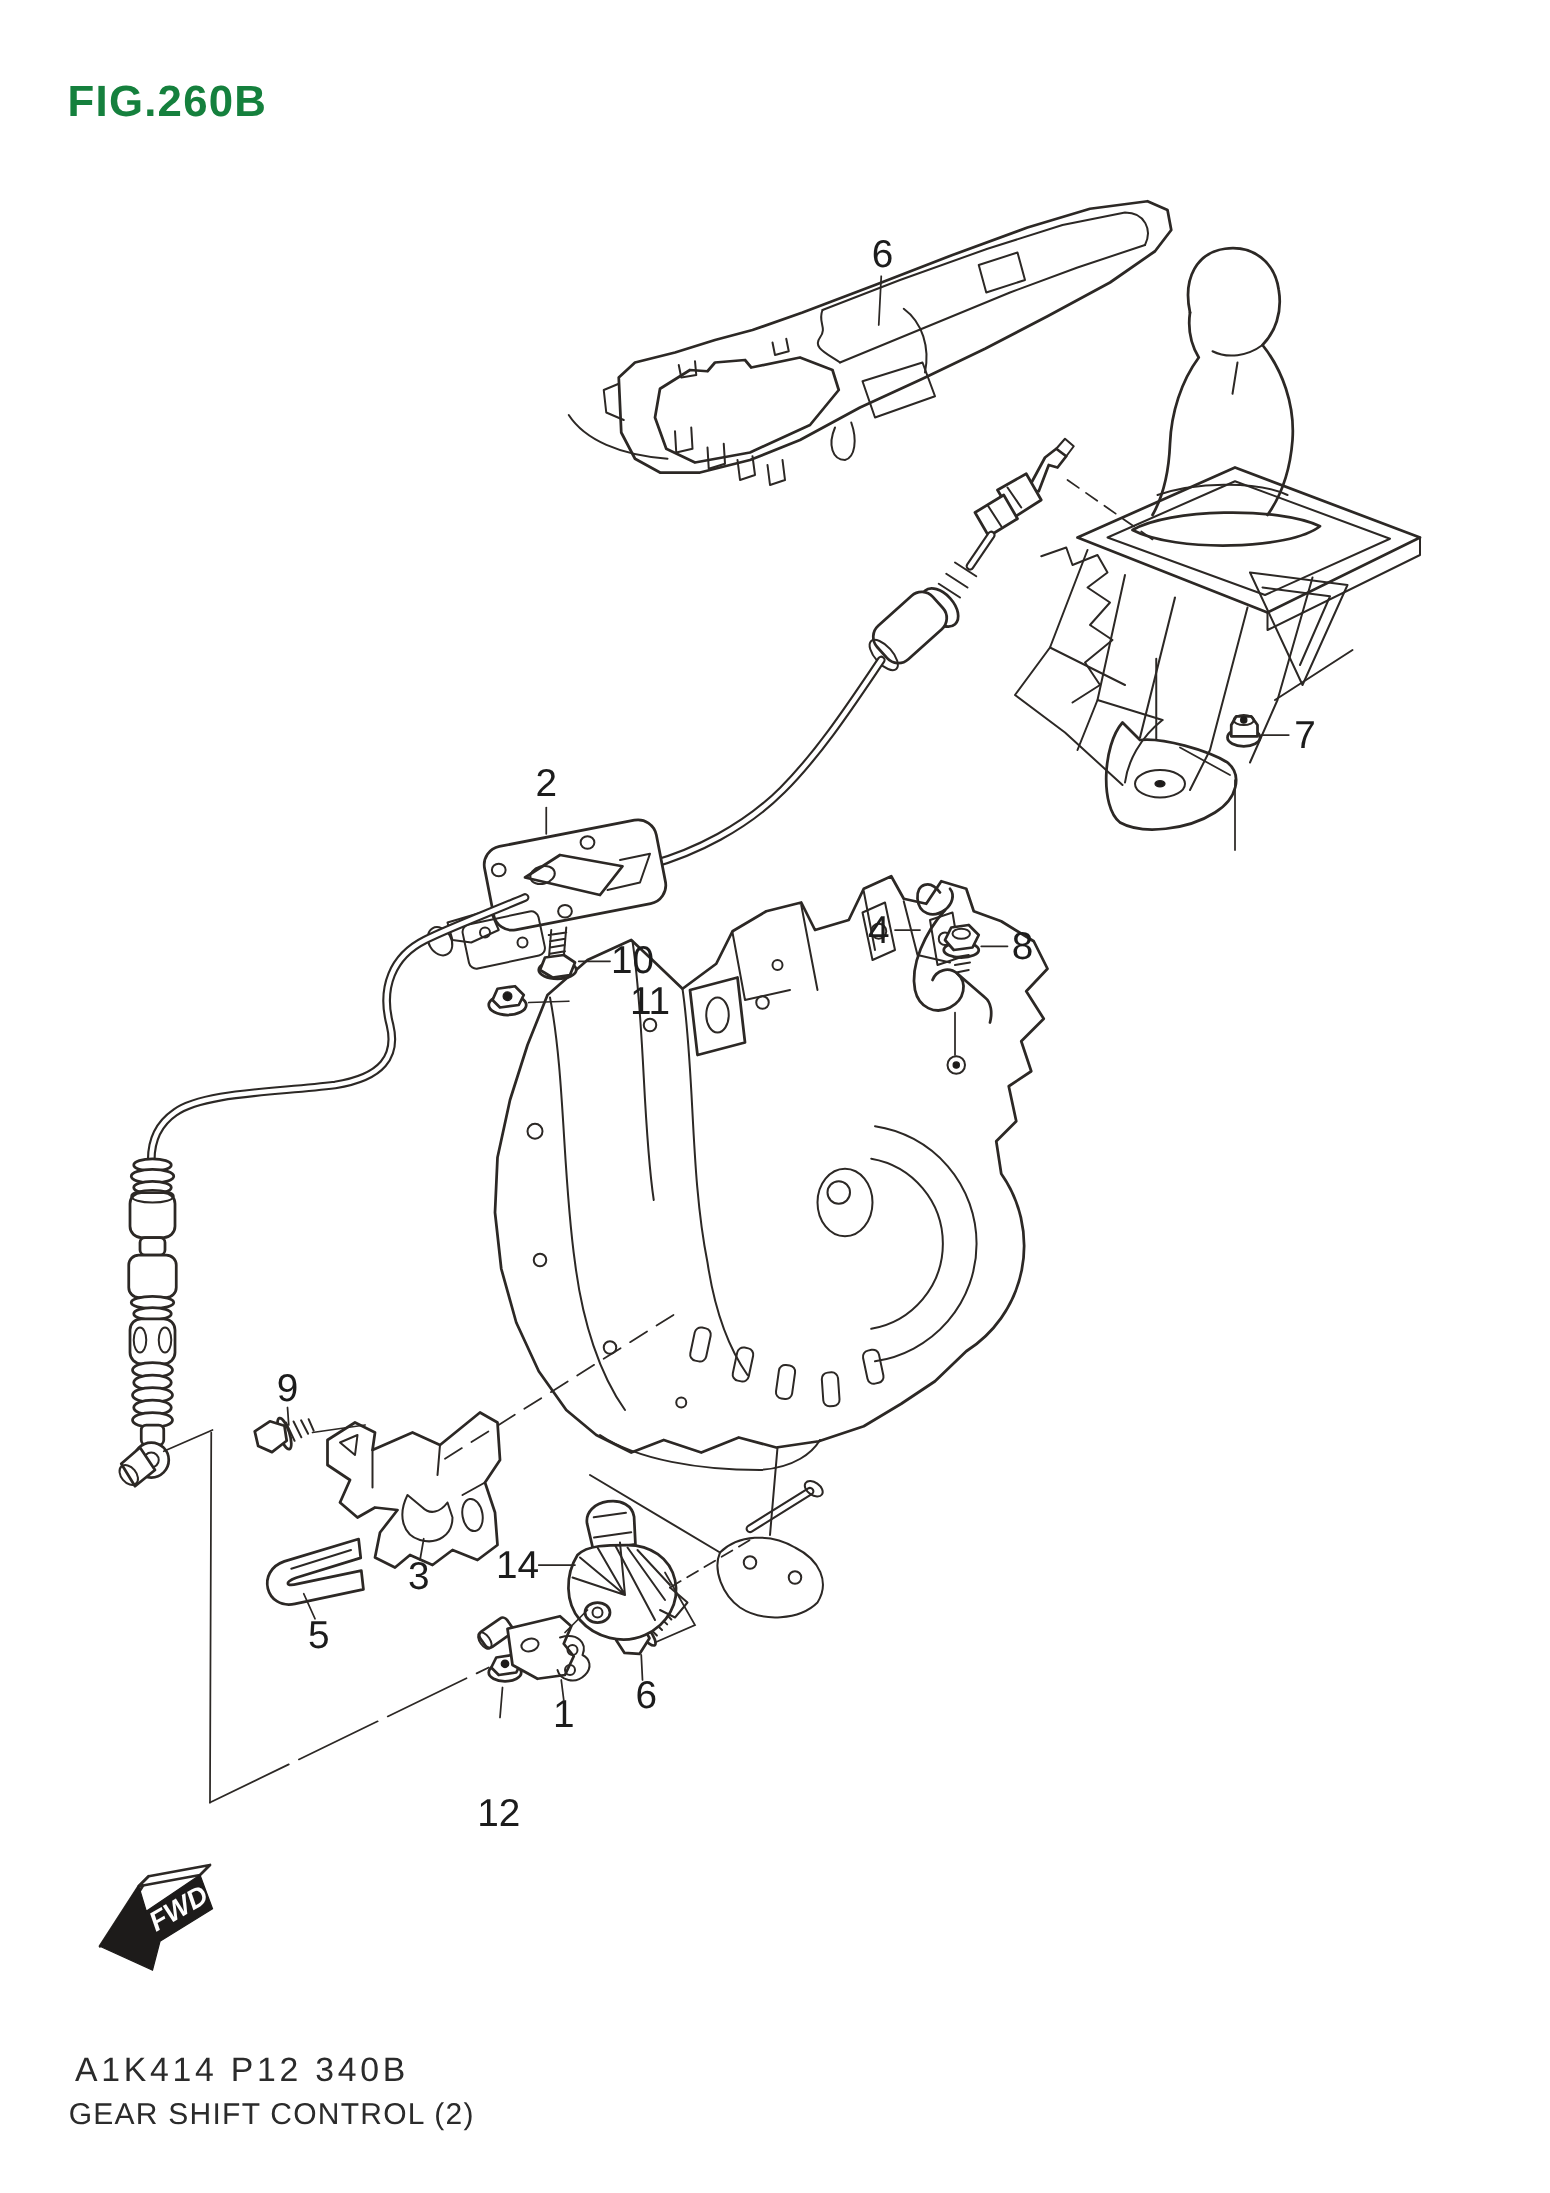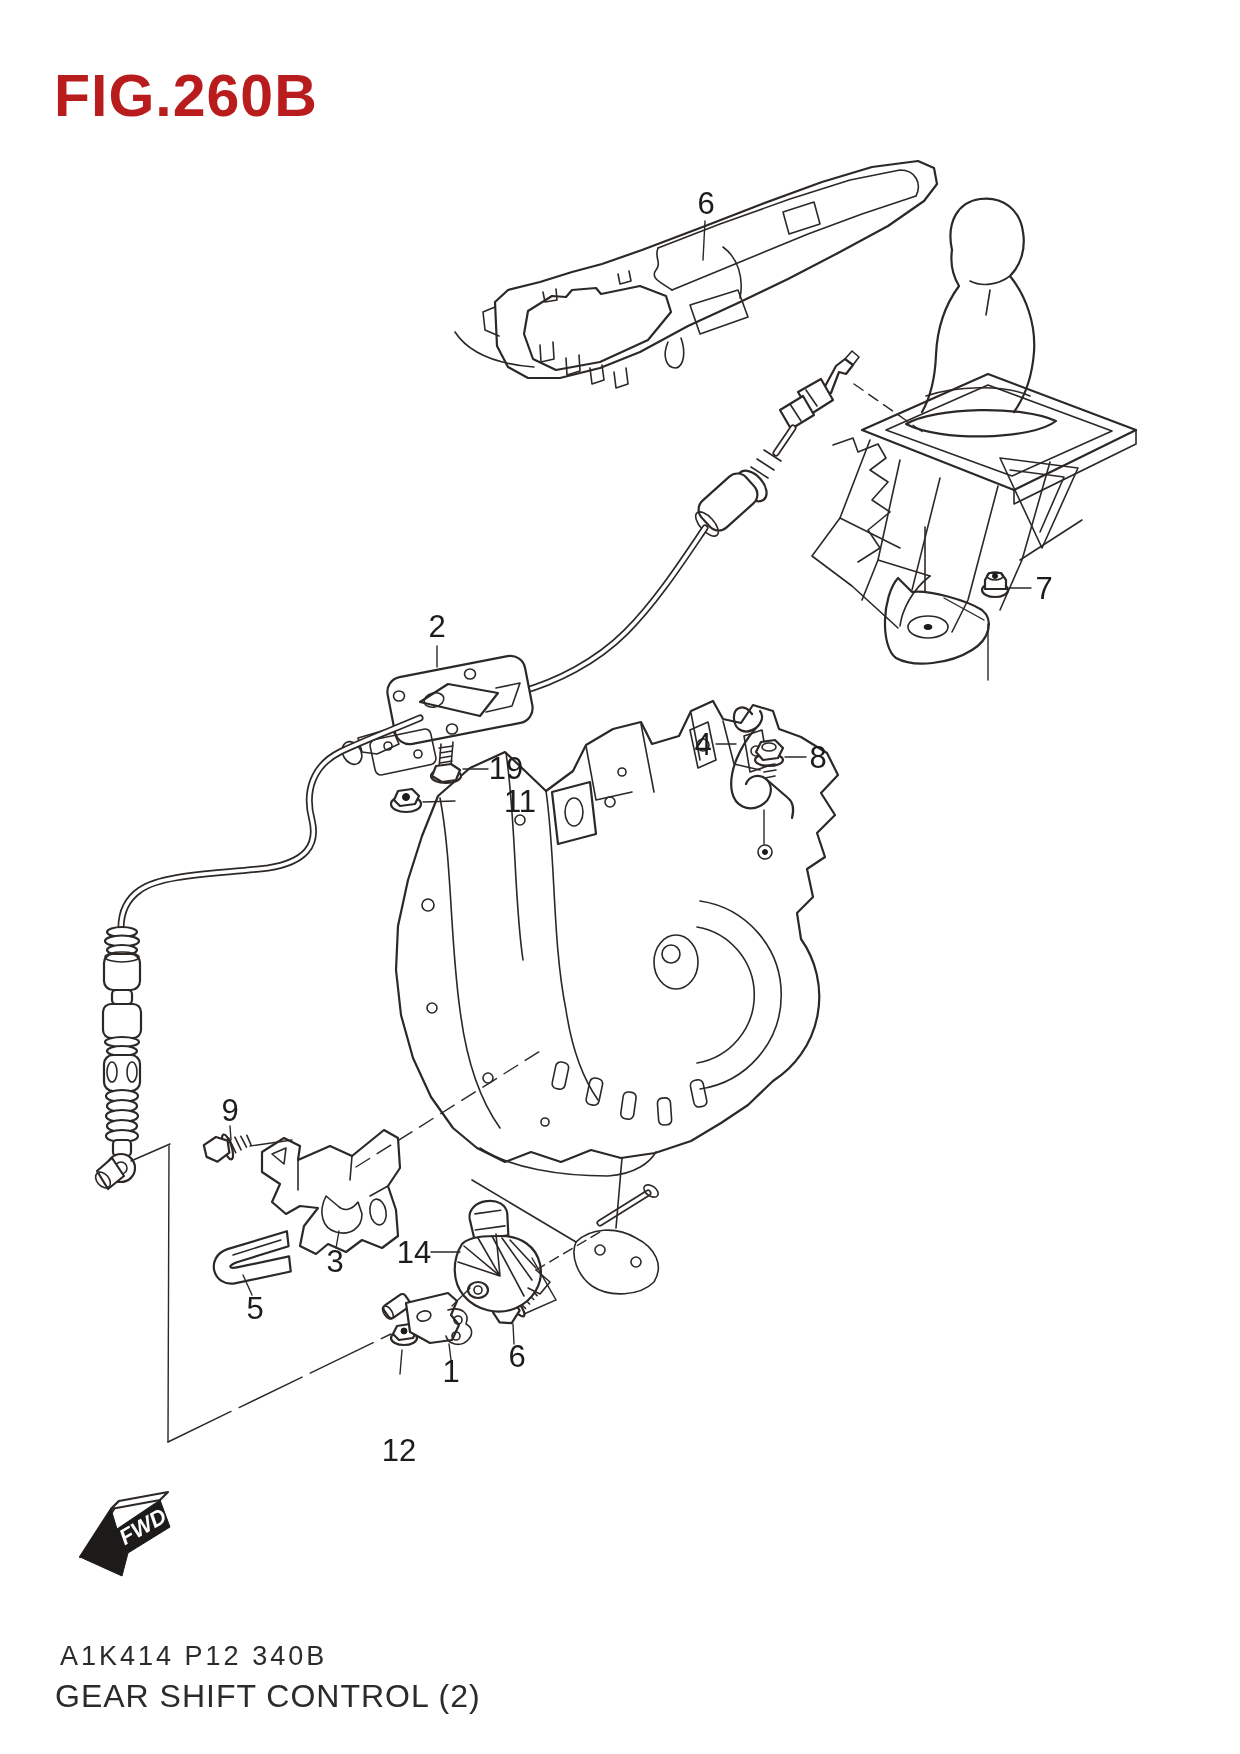--- a/index.html
+++ b/index.html
@@ -1,28 +1,28 @@
 <!DOCTYPE html>
 <html><head>
 <meta charset="utf-8">
 <style>
   html,body{margin:0;padding:0;background:#ffffff;}
   .page{
     position:relative;width:1240px;height:1754px;background:#ffffff;
     font-family:"Liberation Sans",sans-serif;color:#222;overflow:hidden;
   }
   .fig-title{
-    position:absolute;left:54px;top:62px;font-size:59px;font-weight:600;
-    letter-spacing:1px;color:#b91c1c;white-space:nowrap;
+    position:absolute;left:54px;top:62px;font-size:35px;font-weight:600;
+    letter-spacing:1px;color:#15803d;white-space:nowrap;
   }
   .footer-code{
     position:absolute;left:60px;top:1641px;font-size:27px;letter-spacing:3px;color:#2b2b2b;white-space:nowrap;
   }
   .footer-caption{
-    position:absolute;left:55px;top:1678px;font-size:32px;letter-spacing:1px;color:#2b2b2b;white-space:nowrap;
+    position:absolute;left:55px;top:1678px;font-size:24px;letter-spacing:1px;color:#2b2b2b;white-space:nowrap;
   }
   .callout{
     position:absolute;transform:translate(-50%,-50%);
     font-size:31px;color:#1c1c1c;line-height:1;white-space:nowrap;
   }
   svg.art{position:absolute;left:0;top:0;}
   .ln{fill:none;stroke:#2c2825;stroke-width:2.2;stroke-linejoin:round;stroke-linecap:round;}
   .ln-thin{fill:none;stroke:#2c2825;stroke-width:1.6;stroke-linejoin:round;stroke-linecap:round;}
   .ln-hair{fill:none;stroke:#2c2825;stroke-width:1.4;stroke-linecap:round;}
   .cable-out{fill:none;stroke:#2c2825;stroke-width:7;stroke-linecap:round;}
@@ -339,21 +339,21 @@
 
   <div class="callout" style="left:451px;top:1371px;">1</div>
   <div class="callout" style="left:437px;top:626px;">2</div>
   <div class="callout" style="left:335px;top:1261px;">3</div>
   <div class="callout" style="left:703px;top:744px;">4</div>
   <div class="callout" style="left:255px;top:1308px;">5</div>
   <div class="callout" style="left:706px;top:203px;">6</div>
   <div class="callout" style="left:1044px;top:588px;">7</div>
   <div class="callout" style="left:818px;top:757px;">8</div>
   <div class="callout" style="left:230px;top:1110px;">9</div>
-  <div class="callout" style="left:506px;top:768px;">19</div>
+  <div class="callout" style="left:506px;top:768px;">10</div>
   <div class="callout" style="left:472px;top:801px;margin-left:48px;">11</div>
   <div class="callout" style="left:399px;top:1450px;">12</div>
   <div class="callout" style="left:517px;top:1356px;">6</div>
   <div class="callout" style="left:414px;top:1252px;">14</div>
 
   <div class="footer-code">A1K414 P12 340B</div>
   <div class="footer-caption">GEAR SHIFT CONTROL (2)</div>
 </div>
 
 </body></html>

